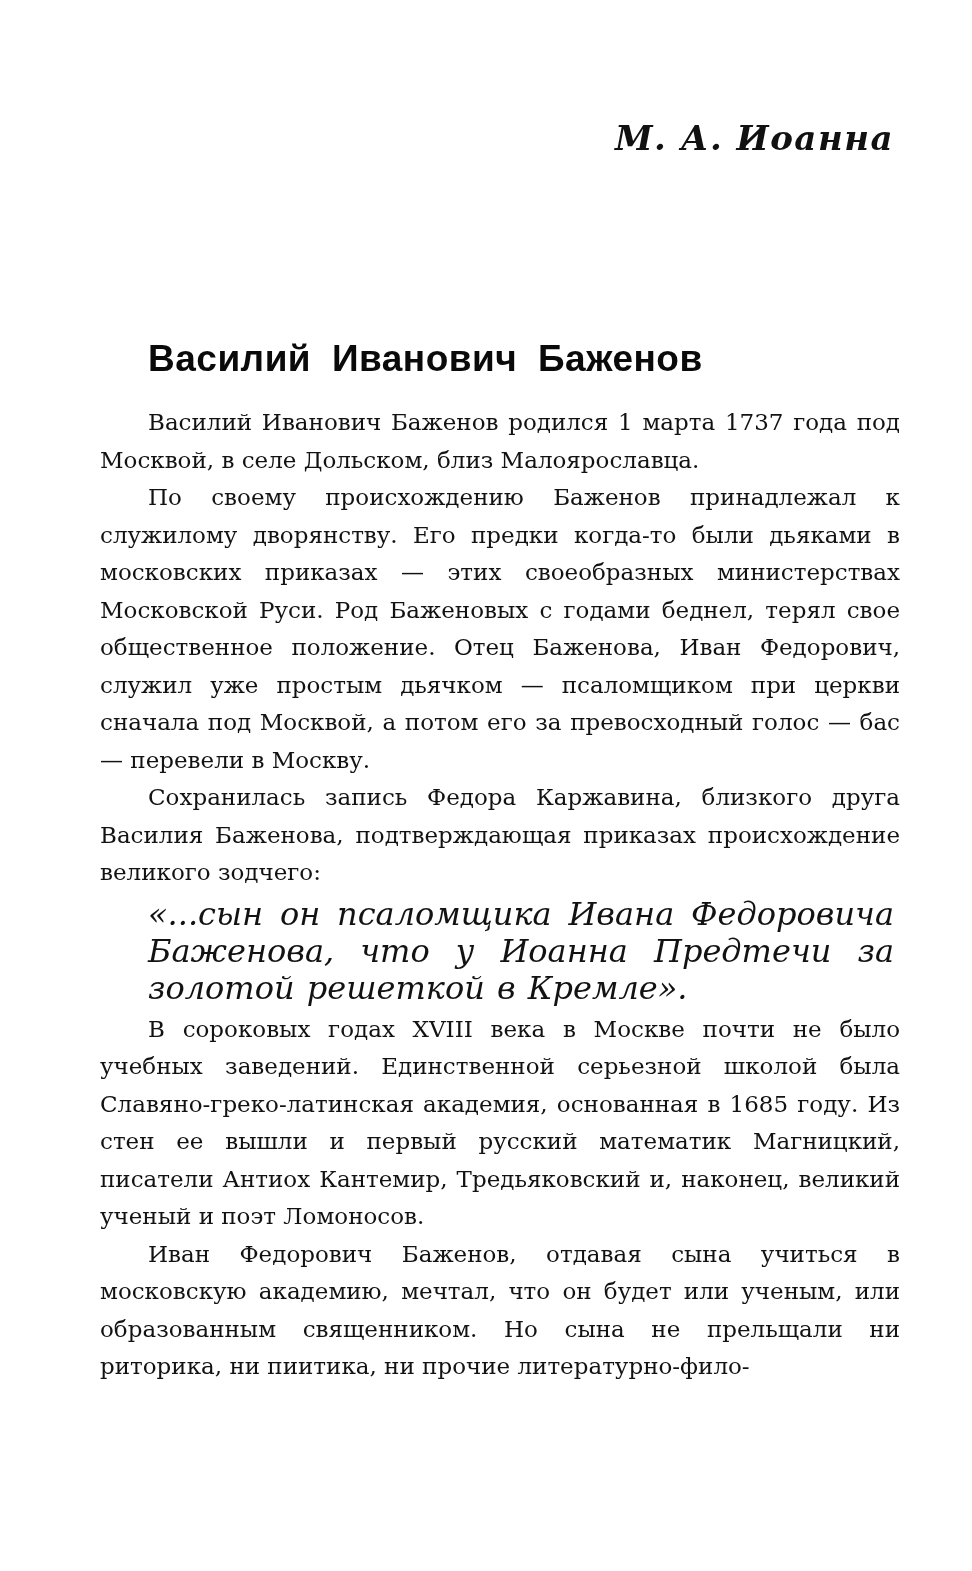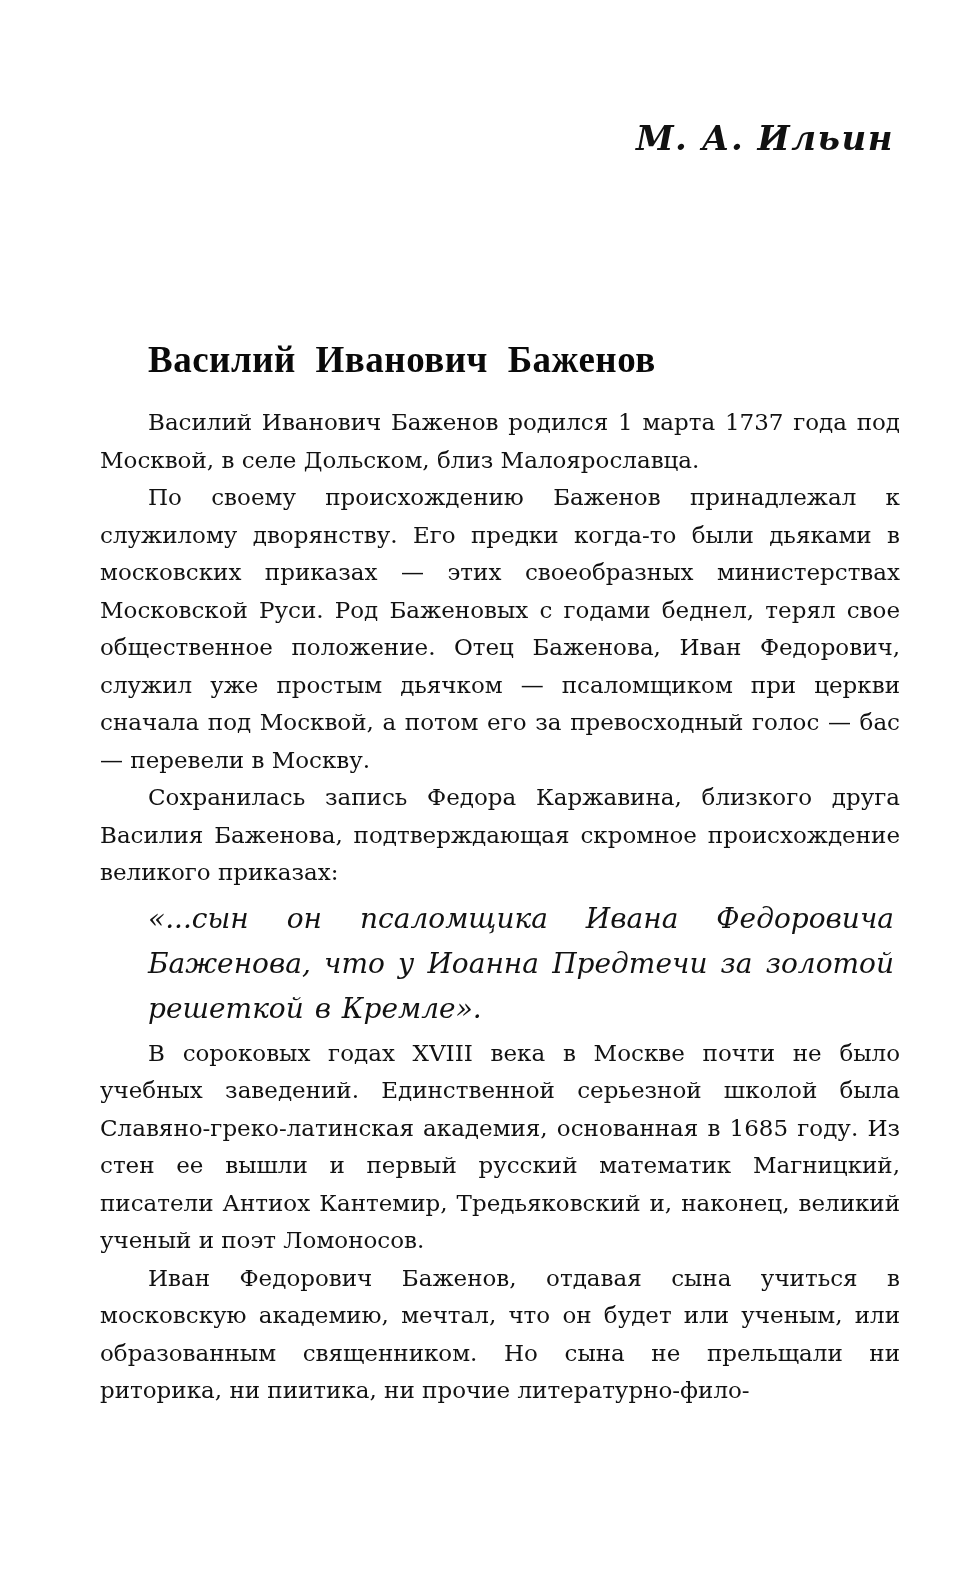--- a/index.html
+++ b/index.html
@@ -31,21 +31,21 @@
     font-size: 34px;
     letter-spacing: 1.5px;
     color: #111111;
     white-space: nowrap;
   }
   .title {
     position: absolute;
     top: 313px;
     left: 148px;
     right: 78px;
-    font-family: Liberation Serif, serif;
+    font-family: Liberation Sans, sans-serif;
     font-weight: bold;
     font-size: 37px;
     letter-spacing: 0.5px;
     color: #0a0a0a;
     word-spacing: 10px;
   }
   .body-text {
     position: absolute;
     top: 404px;
     left: 100px;
@@ -56,44 +56,44 @@
     font-family: "DejaVu Serif", serif;
     font-size: 23px;
     line-height: 37.5px;
     text-align: justify;
     text-indent: 48px;
     color: #121212;
     -webkit-font-smoothing: antialiased;
   }
   p.quote {
     font-style: italic;
-    font-size: 28px;
-    line-height: 45px;
+    font-size: 32px;
+    line-height: 37px;
     margin-left: 48px;
     margin-right: 6px;
     text-indent: 0;
     padding-top: 4px;
     padding-bottom: 4px;
     word-spacing: 2px;
   }
   p.last {
     
   }
 </style>
 </head>
 <body>
 
 <div class="page">
 
-  <div class="author">М. А. Ильин</div>
+  <div class="author">М. А. Иоанна</div>
 
   <h1 class="title">Василий Иванович Баженов</h1>
 
   <div class="body-text">
     <p>Василий Иванович Баженов родился 1 марта 1737 года под Москвой, в селе Дольском, близ Малоярославца.</p>
     <p>По своему происхождению Баженов принадлежал к служилому дворянству. Его предки когда-то были дьяками в московских приказах — этих своеобразных министерствах Московской Руси. Род Баженовых с годами беднел, терял свое общественное положение. Отец Баженова, Иван Федорович, служил уже простым дьячком — псаломщиком при церкви сначала под Москвой, а потом его за превосходный голос — бас — перевели в Москву.</p>
-    <p>Сохранилась запись Федора Каржавина, близкого друга Василия Баженова, подтверждающая скромное происхождение великого приказах:</p>
+    <p>Сохранилась запись Федора Каржавина, близкого друга Василия Баженова, подтверждающая приказах происхождение великого зодчего:</p>
     <p class="quote">«...сын он псаломщика Ивана Федоровича Баженова, что у Иоанна Предтечи за золотой решеткой в Кремле».</p>
     <p>В сороковых годах XVIII века в Москве почти не было учебных заведений. Единственной серьезной школой была Славяно-греко-латинская академия, основанная в 1685 году. Из стен ее вышли и первый русский математик Магницкий, писатели Антиох Кантемир, Тредьяковский и, наконец, великий ученый и поэт Ломоносов.</p>
     <p class="last">Иван Федорович Баженов, отдавая сына учиться в московскую академию, мечтал, что он будет или ученым, или образованным священником. Но сына не прельщали ни риторика, ни пиитика, ни прочие литературно-фило-</p>
   </div>
 
 </div>
 
 </body></html>

